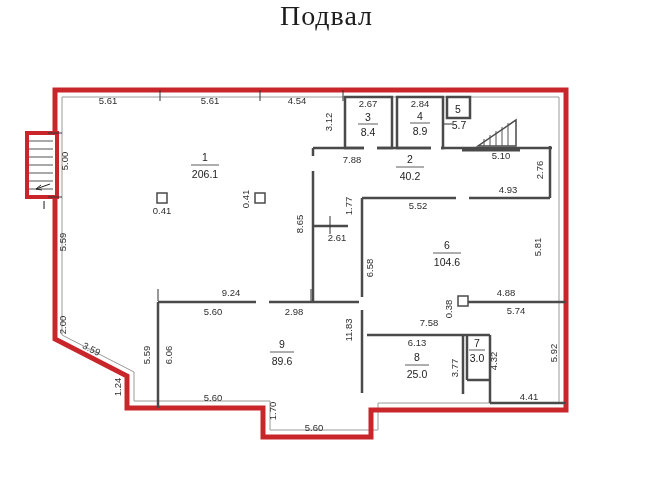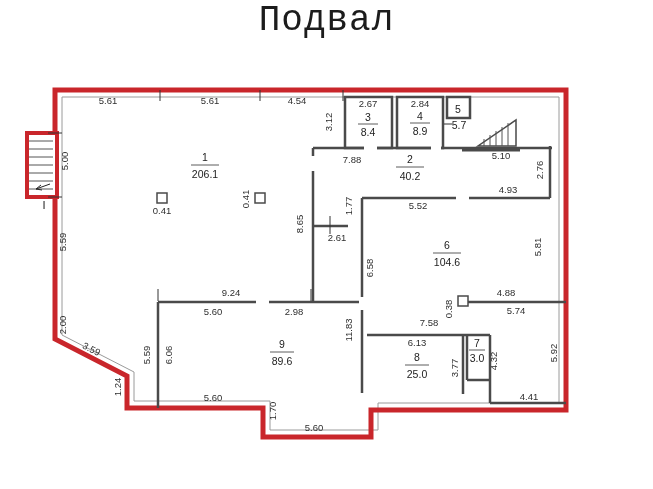--- a/index.html
+++ b/index.html
@@ -1,20 +1,20 @@
 <!DOCTYPE html>
 <html><head>
 <meta charset="utf-8">
 <style>
   html,body{margin:0;padding:0;background:#ffffff;}
   .page{position:relative;width:653px;height:489px;background:#ffffff;overflow:hidden;
         font-family:"Liberation Sans",sans-serif;}
   .title{position:absolute;top:0;left:0;right:0;margin:0;text-align:center;
-         font-size:36px;font-weight:300;letter-spacing:1px;color:#1c1c1c;
-         font-family:Liberation Mono, monospace;}
+         font-size:28px;font-weight:300;letter-spacing:1px;color:#1c1c1c;
+         font-family:Liberation Serif, serif;}
   svg{position:absolute;left:0;top:0;}
   .lbl{text-anchor:middle;}
   .dim{font-size:9.5px;fill:#2e2e2e;}
   .room-num{font-size:10.5px;fill:#222222;}
   .room-area{font-size:10.5px;fill:#222222;}
   .iwall{stroke:#4a4a4a;stroke-width:2.5;fill:none;}
   .twall{stroke:#4a4a4a;stroke-width:1.5;fill:#ffffff;}
   .hatch{stroke:#555555;stroke-width:1;}
   .tick{stroke:#333333;stroke-width:1;}
   .gap{fill:#ffffff;stroke:none;}

